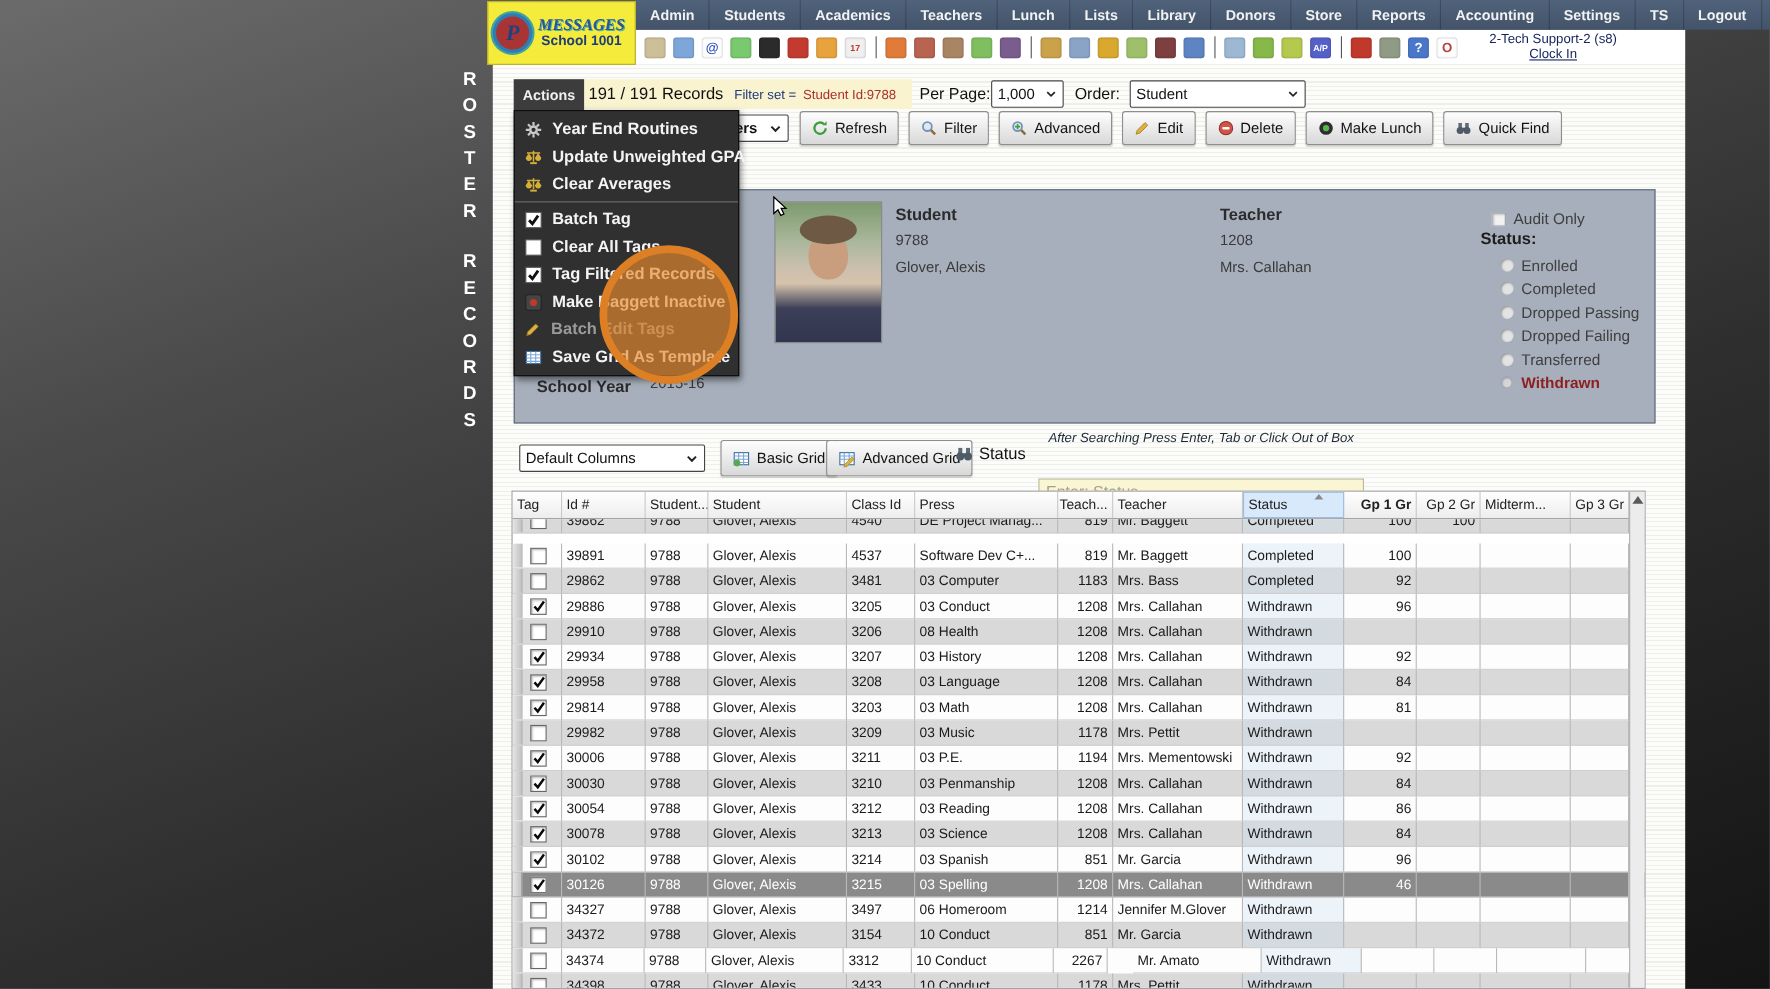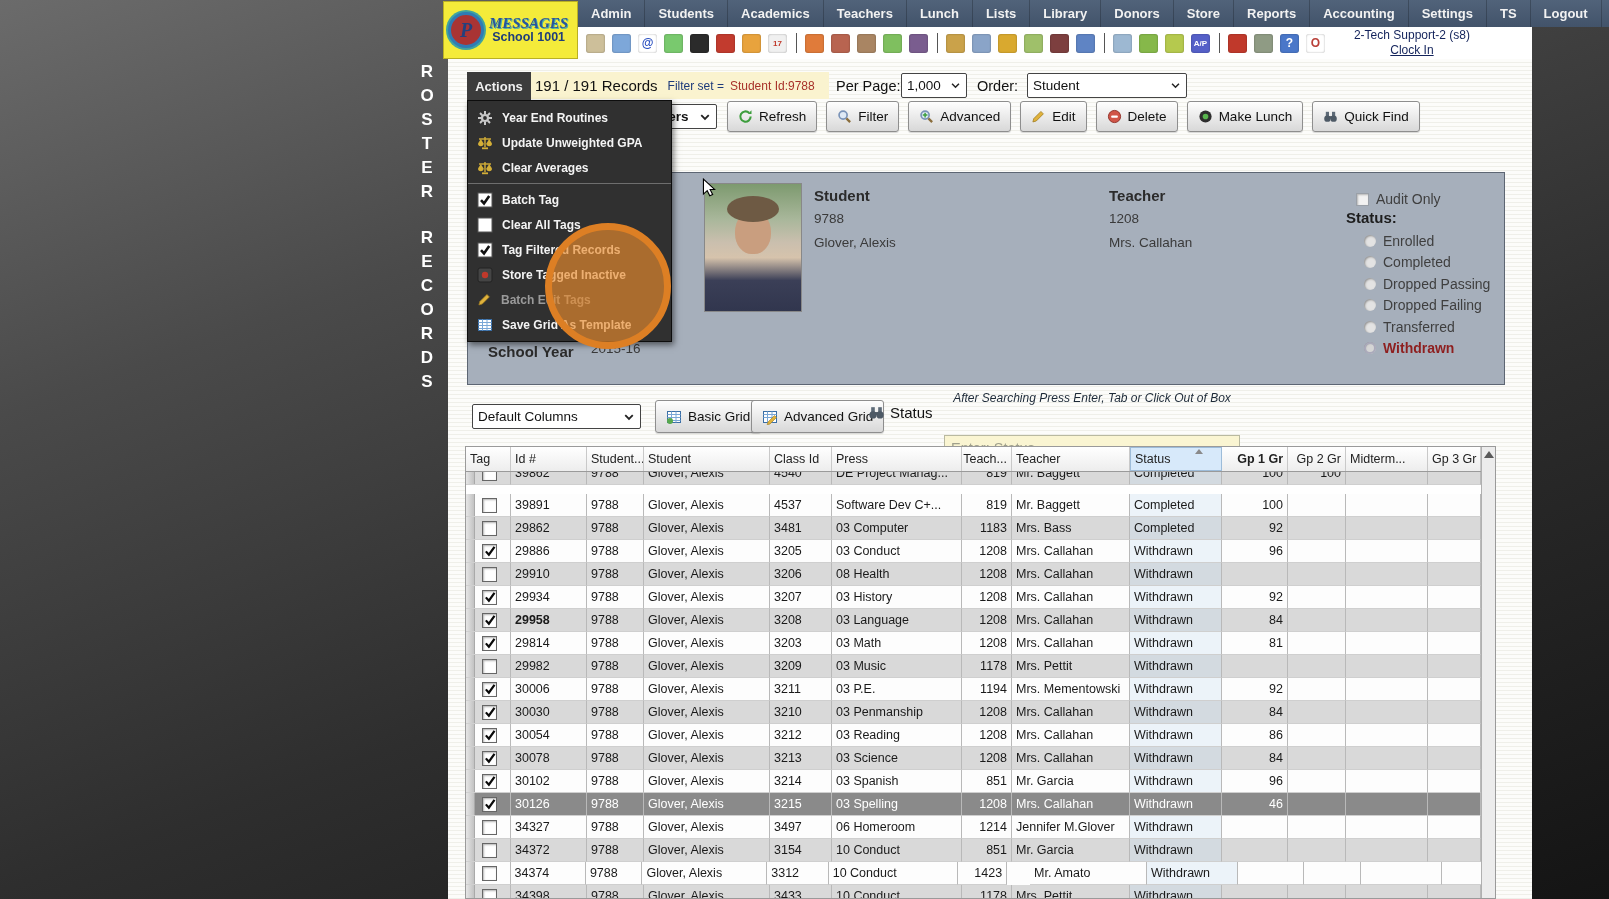--- a/index.html
+++ b/index.html
@@ -50,21 +50,21 @@
 
   
   .btn { height:31px; background:linear-gradient(180deg,#fefefe,#e9e9e9 55%,#d8d8d8); border:1px solid #8e8e8e; border-radius:3px; display:flex; align-items:center; padding:0 10px; font-size:13.5px; color:#111; cursor:pointer; box-shadow:0 1px 1px rgba(0,0,0,.15);}
   .btn svg { margin-right:6px; }
   #buttons-row { left:727px; top:101px; display:flex; gap:9px; z-index:7; }
 
   
   #actions-tab { left:467px; top:72px; width:64px; height:28px; background:#3c3c3c; color:#f0f0f0; font-size:13px; font-weight:bold; display:flex; align-items:center; justify-content:center; z-index:21; cursor:pointer;}
   #actions-menu { left:467px; top:100px; width:205px; background:#303030; border:1px solid #0d0d0d; box-shadow:2px 3px 6px rgba(0,0,0,.5); z-index:20; padding:4px 0;}
   .menu-item { height:25px; display:flex; align-items:center; padding-left:9px; cursor:pointer;}
-  .menu-item .mi-label { color:#f4f4f4; font-size:12px; font-weight:bold; margin-left:9px; white-space:nowrap;}
+  .menu-item .mi-label { color:#f4f4f4; font-size:15px; font-weight:bold; margin-left:9px; white-space:nowrap;}
   .menu-item.disabled .mi-label { color:#9a9a9a; }
   .menu-sep { height:1px; background:#6e6e6e; margin:3px 0; }
 
   
   #highlight-circle { left:545px; top:223px; width:126px; height:126px; border-radius:50%;
     background:rgba(233,139,45,.66); border:7px solid #dd7f24; z-index:30; }
 
   
   #panel { left:467px; top:172px; width:1038px; height:213px; background:#a6afbb; border:1px solid #5d6673; z-index:5;}
   #student-photo { position:absolute; left:236px; top:10px; width:98px; height:129px;
@@ -419,21 +419,21 @@
       </span>
       <span class="mi-label">Tag Filtered Records</span>
     </div>
     <div class="menu-item">
       <span style="display: inline-flex; align-items: center;">
         <svg width="16" height="16" viewBox="0 0 16 16">
           <rect x="1" y="1" width="14" height="14" rx="2" fill="#454545" stroke="#222"></rect>
           <circle cx="8" cy="8" r="3.2" fill="#c0392b"></circle>
         </svg>
       </span>
-      <span class="mi-label">Store Tagged Inactive</span>
+      <span class="mi-label">Make Baggett Inactive</span>
     </div>
     <div class="menu-item disabled">
       <span style="display: inline-flex; align-items: center;">
         <svg width="15" height="15" viewBox="0 0 16 16">
           <path d="M2 13.8l1-3.6 7.6-7.6 2.6 2.6-7.6 7.6z" fill="#e0b23c" stroke="#9c7a20" stroke-width=".8"></path>
         </svg>
       </span>
       <span class="mi-label">Batch Edit Tags</span>
     </div>
     <div class="menu-item">
@@ -660,21 +660,21 @@
         <div class="td tag-cell" style="width: 45px;">
           <div class="grip"></div>
           <div class="row-check">
             <span style="display: inline-flex; align-items: center;">
               <svg width="12" height="12" viewBox="0 0 16 16">
                 <path d="M2.5 8.5l4 4.5L14 2.5" stroke="#0a0a0a" stroke-width="3" fill="none"></path>
               </svg>
             </span>
           </div>
         </div>
-        <div class="td" style="width: 76px; font-weight: bold;">29958</div>
+        <div class="td" style="width: 76px;">29958</div>
         <div class="td" style="width: 57px;">9788</div>
         <div class="td" style="width: 126px;">Glover, Alexis</div>
         <div class="td" style="width: 62px;">3208</div>
         <div class="td" style="width: 130px;">03 Language</div>
         <div class="td right" style="width: 50px;">1208</div>
         <div class="td" style="width: 118px;">Mrs. Callahan</div>
         <div class="td status-cell" style="width: 92px;">Withdrawn</div>
         <div class="td right" style="width: 66px;">84</div>
         <div class="td right" style="width: 58px;"></div>
         <div class="td" style="width: 82px;"></div>
@@ -905,21 +905,21 @@
       <div class="tr">
         <div class="td tag-cell" style="width: 45px;">
           <div class="grip"></div>
           <div class="row-check"></div>
         </div>
         <div class="td" style="width: 76px;">34374</div>
         <div class="td" style="width: 57px;">9788</div>
         <div class="td" style="width: 126px;">Glover, Alexis</div>
         <div class="td" style="width: 62px;">3312</div>
         <div class="td" style="width: 130px;">10 Conduct</div>
-        <div class="td right" style="width: 50px;">1423</div>
+        <div class="td right" style="width: 50px;">2267</div>
         <div class="td" style="width: 118px; margin-left: 23px;">Mr. Amato</div>
         <div class="td status-cell" style="width: 92px;">Withdrawn</div>
         <div class="td right" style="width: 66px;"></div>
         <div class="td right" style="width: 58px;"></div>
         <div class="td" style="width: 82px;"></div>
         <div class="td" style="width: 53px;"></div>
       </div>
       <div class="tr alt">
         <div class="td tag-cell" style="width: 45px;">
           <div class="grip"></div>

